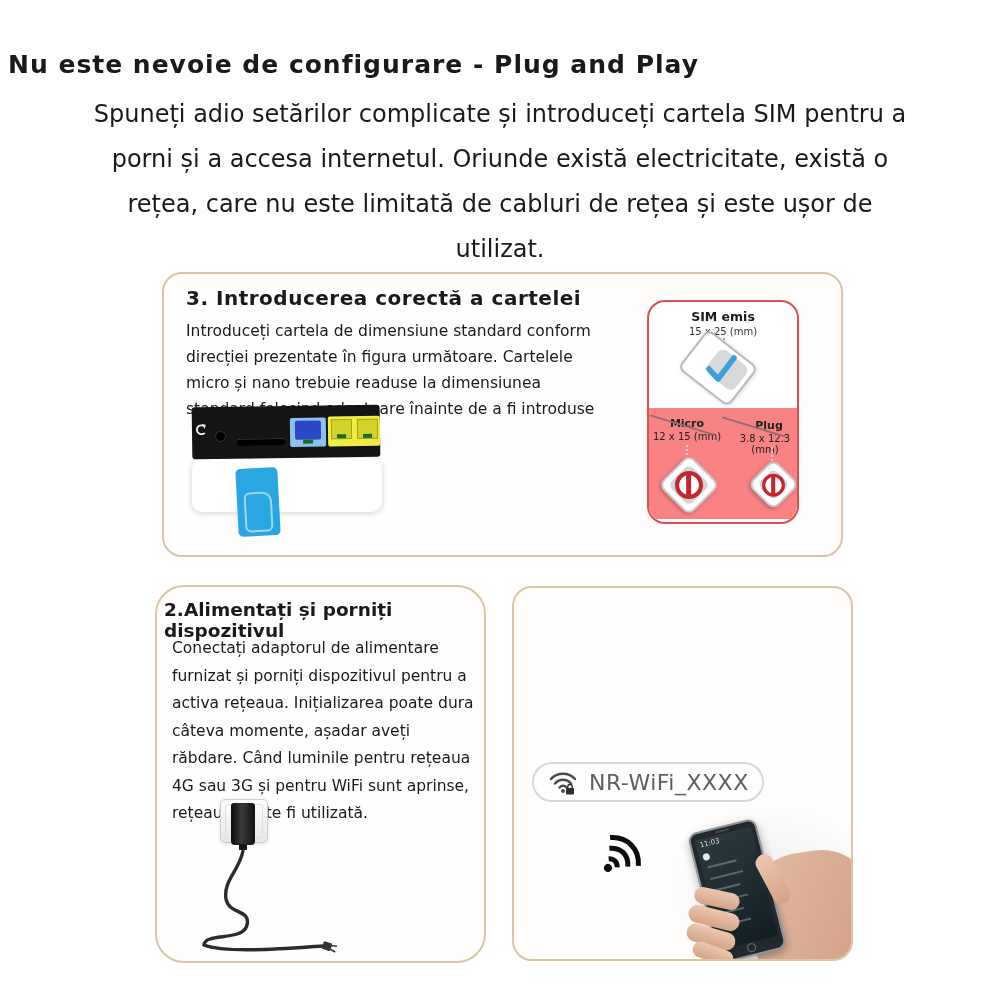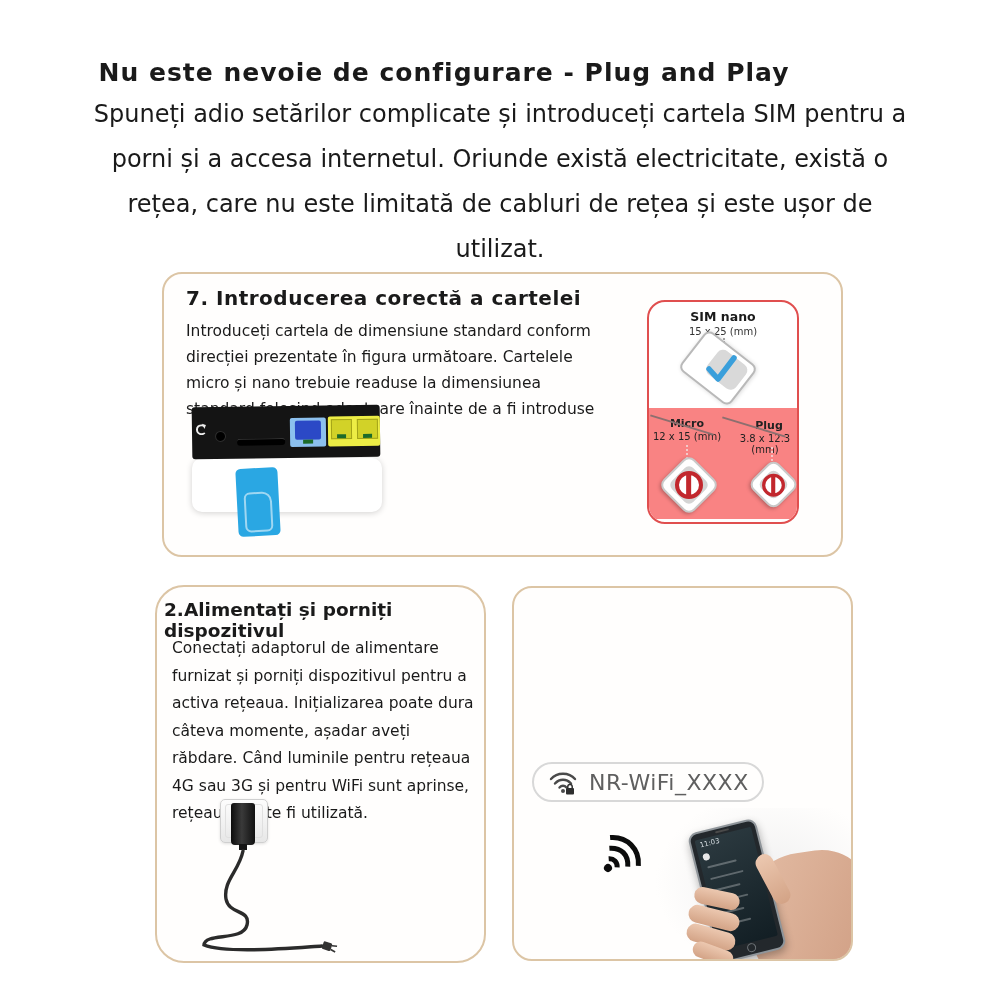--- a/index.html
+++ b/index.html
@@ -1,19 +1,19 @@
 <!DOCTYPE html>
 <html><head>
 <meta charset="utf-8">
 <style>
   html,body{margin:0;padding:0;background:#fff;}
   .page{position:relative;width:1000px;height:1000px;background:#fff;overflow:hidden;
         font-family:"DejaVu Sans","Liberation Sans",sans-serif;color:#1a1a1a;}
   
-  .title{position:absolute;top:42px;left:0;width:856px;text-align:center;margin:16px;
+  .title{position:absolute;top:42px;left:0;width:856px;margin:8px;
          font-size:25px;font-weight:bold;letter-spacing:1px;}
   .intro{position:absolute;top:92px;left:80px;width:840px;margin:0;text-align:center;
          font-size:24px;line-height:45px;}
   
   .panel{position:absolute;background:#fffefd;border:2px solid #dcc5a5;border-radius:20px;box-sizing:border-box;}
   .panel1{left:162px;top:272px;width:681px;height:285px;}
   .panel2{left:155px;top:585px;width:331px;height:378px;border-radius:29px;}
   .panel3{left:512px;top:586px;width:341px;height:375px;overflow:hidden;}
   .panel h2{position:absolute;margin:0;font-weight:bold;}
   .panel .body{position:absolute;margin:0;}
@@ -115,21 +115,21 @@
 </style>
 </head>
 <body>
 
 <div class="page">
 
   <h1 class="title">Nu este nevoie de configurare - Plug and Play</h1>
   <p class="intro">Spuneți adio setărilor complicate și introduceți cartela SIM pentru a porni și a accesa internetul. Oriunde există electricitate, există o rețea, care nu este limitată de cabluri de rețea și este ușor de utilizat.</p>
 
   <section class="panel panel1">
-    <h2 class="p1-h">7. Introducerea corectă a cartelei</h2>
+    <h2 class="p1-h">3. Introducerea corectă a cartelei</h2>
     <p class="body p1-b">Introduceți cartela de dimensiune standard conform direcției prezentate în figura următoare. Cartelele micro și nano trebuie readuse la dimensiunea standard folosind adaptoare înainte de a fi introduse</p>
 
     <div class="router">
       <div class="router-card"></div>
       <div class="router-panel">
         <span class="r-logo"></span>
         <span class="r-power"></span>
         <span class="r-simslot"></span>
         <span class="r-port-blue">
             <i></i>
@@ -140,21 +140,21 @@
             <span></span>
           </span>
       </div>
       <div class="sim-blue">
           <i></i>
         </div>
     </div>
 
     <div class="sim-diagram">
       <div class="sd-top">
-        <div class="sd-title">SIM nano</div>
+        <div class="sd-title">SIM emis</div>
         <div class="sd-size">15 x 25 (mm)</div>
         <span class="sd-dot1"></span>
         <div class="sd-card">
             <i></i>
           </div>
         <svg class="sd-check" width="34" height="30" viewBox="0 0 34 30">
           <path d="M5 15 L14 25 L30 4" fill="none" stroke="#3a9fdb" stroke-width="5.5" stroke-linecap="round" stroke-linejoin="round"></path>
         </svg>
       </div>
       <div class="sd-bottom">

